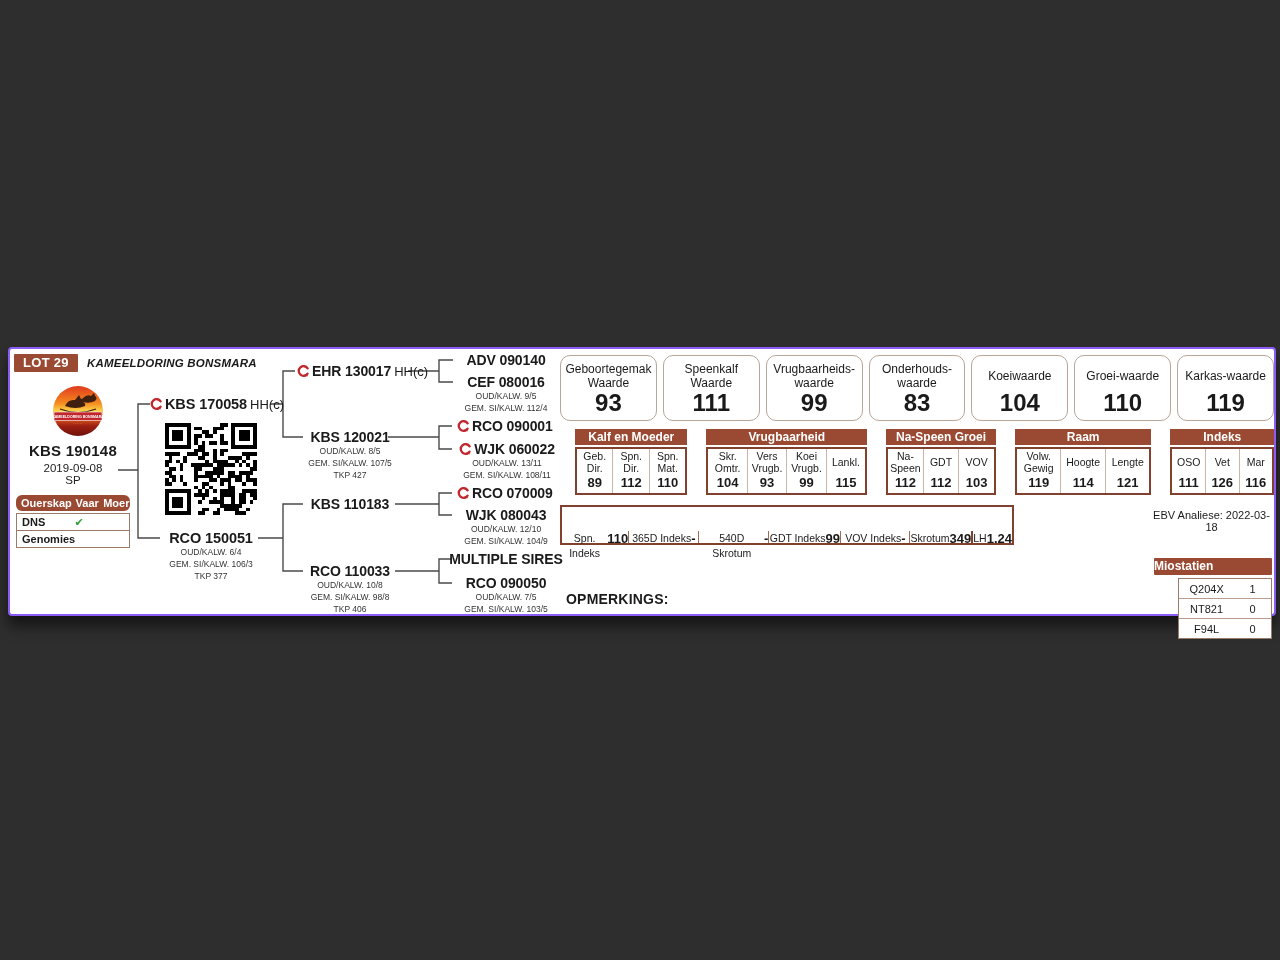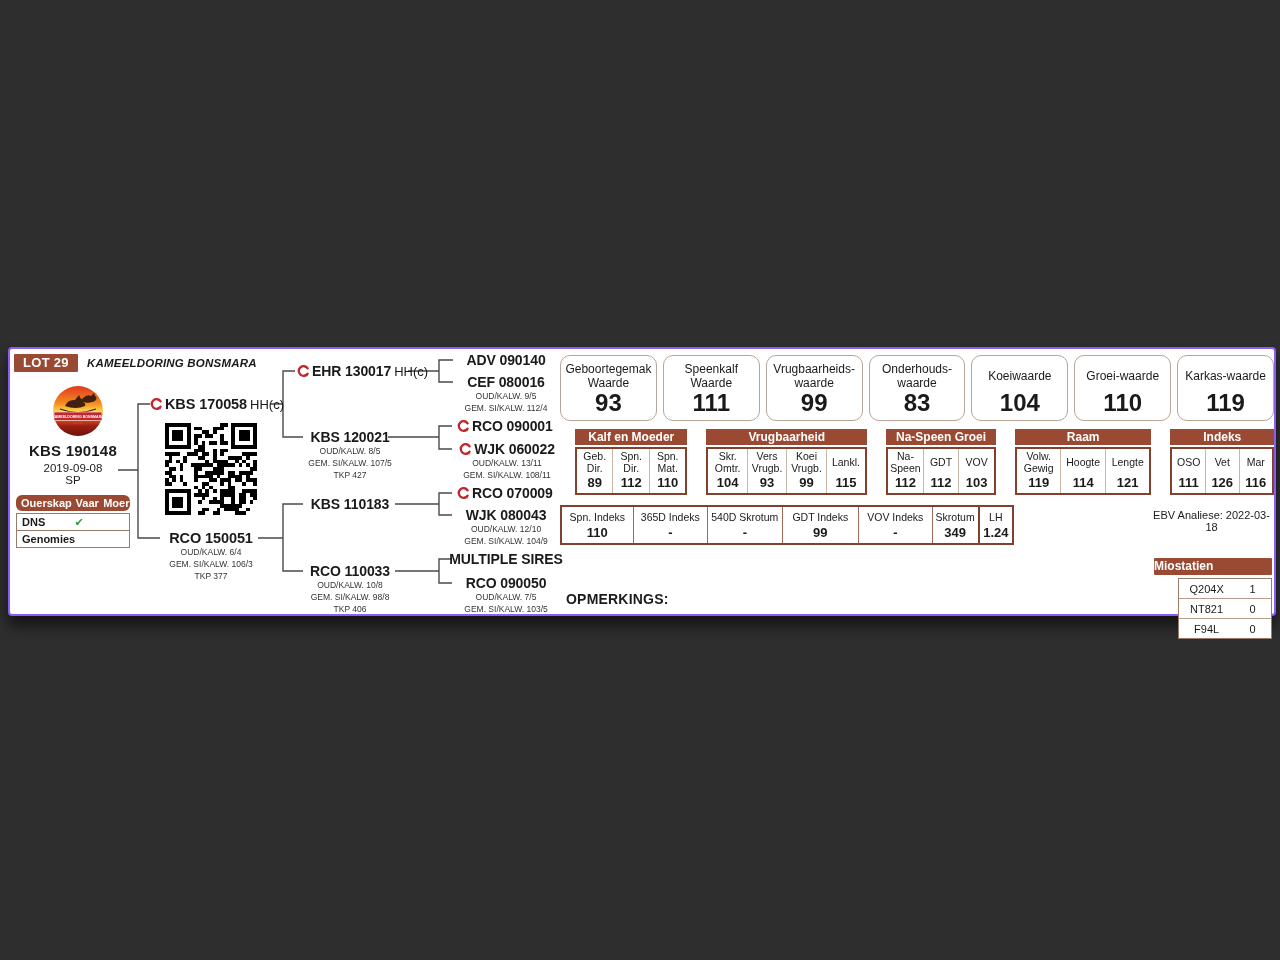--- a/index.html
+++ b/index.html
@@ -61,21 +61,21 @@
   .grp-h{background:#9a4a33;color:#fff;font-size:12px;font-weight:700;text-align:center;
     height:16px;line-height:16px;}
   .grp-b{display:flex;border:2px solid #82412f;background:#fff;height:44px;}
   .col{flex:1 0 0;display:flex;flex-direction:column;}
   .col + .col{border-left:1px solid #cbb6aa;}
   .col-l{flex:1;font-size:10.5px;line-height:11.5px;display:flex;align-items:center;
     justify-content:center;text-align:center;padding-top:2px;}
   .col-v{font-size:13px;font-weight:700;text-align:center;padding:1px 0 3px;}
   .idx{position:absolute;left:0;top:150px;width:450px;display:flex;
     border:2px solid #82412f;background:#fff;height:36px;}
-  .idx-cell{display:flex;flex-direction:column;justify-content:center;text-align:center;}
+  .idx-cell{display:flex;flex-direction:row;justify-content:center;text-align:center;margin-top:24px;}
   .idx-cell + .idx-cell{border-left:1px solid #a06a56;}
   .idx-lh{border-left:2px solid #82412f !important;}
   .idx-l{font-size:10.5px;line-height:15px;}
   .idx-v{font-size:13px;font-weight:700;line-height:16px;}
   .ebv-note{position:absolute;top:154px;right:0;width:125px;font-size:11px;text-align:center;color:#1a1a1a;}
   .mios{position:absolute;top:170px;right:2px;width:118px;}
   .mios-h{background:#9a4a33;color:#fff;font-weight:700;font-size:12px;text-align:left;
     height:17px;line-height:17px;border-radius:1px;margin-top:33px;}
   .mios-b{border:1px solid #9a7b6b;margin-top:3px;background:#fff;margin-left:24px;}
   .mio-row{display:flex;align-items:center;height:19px;font-size:11px;}

